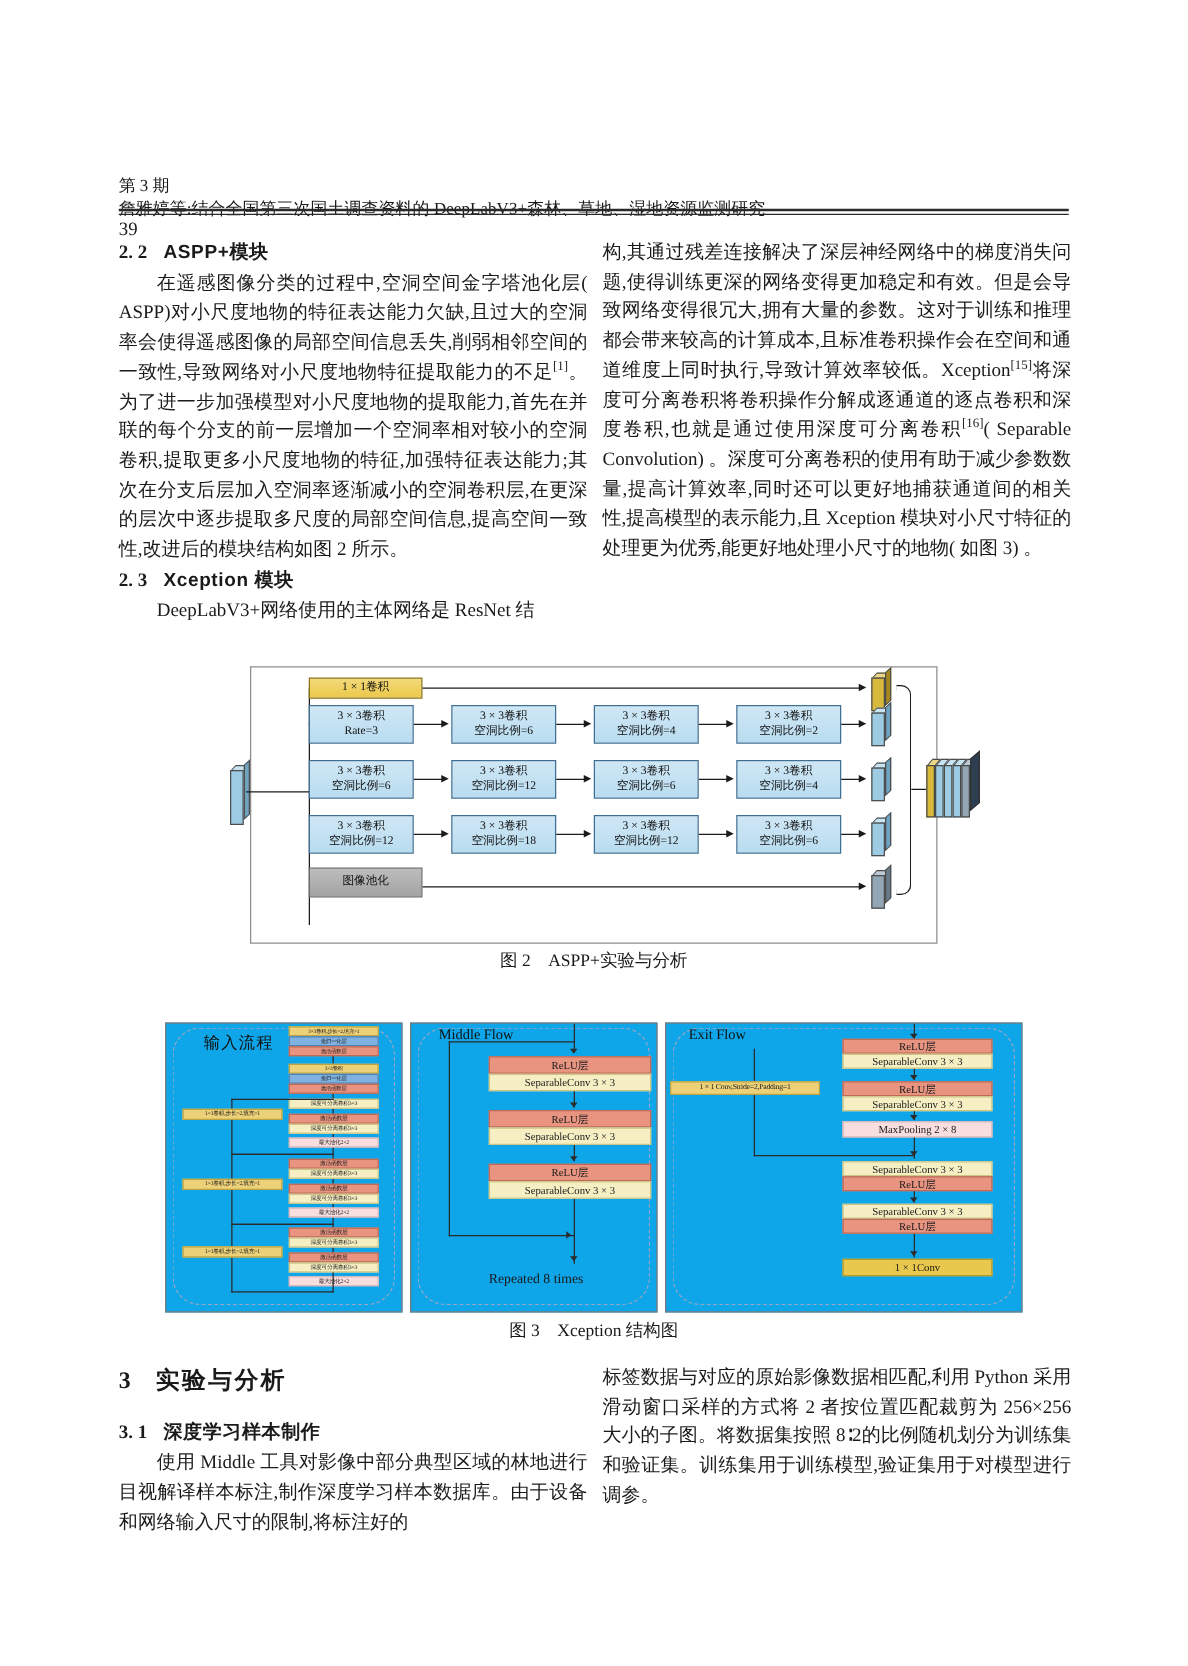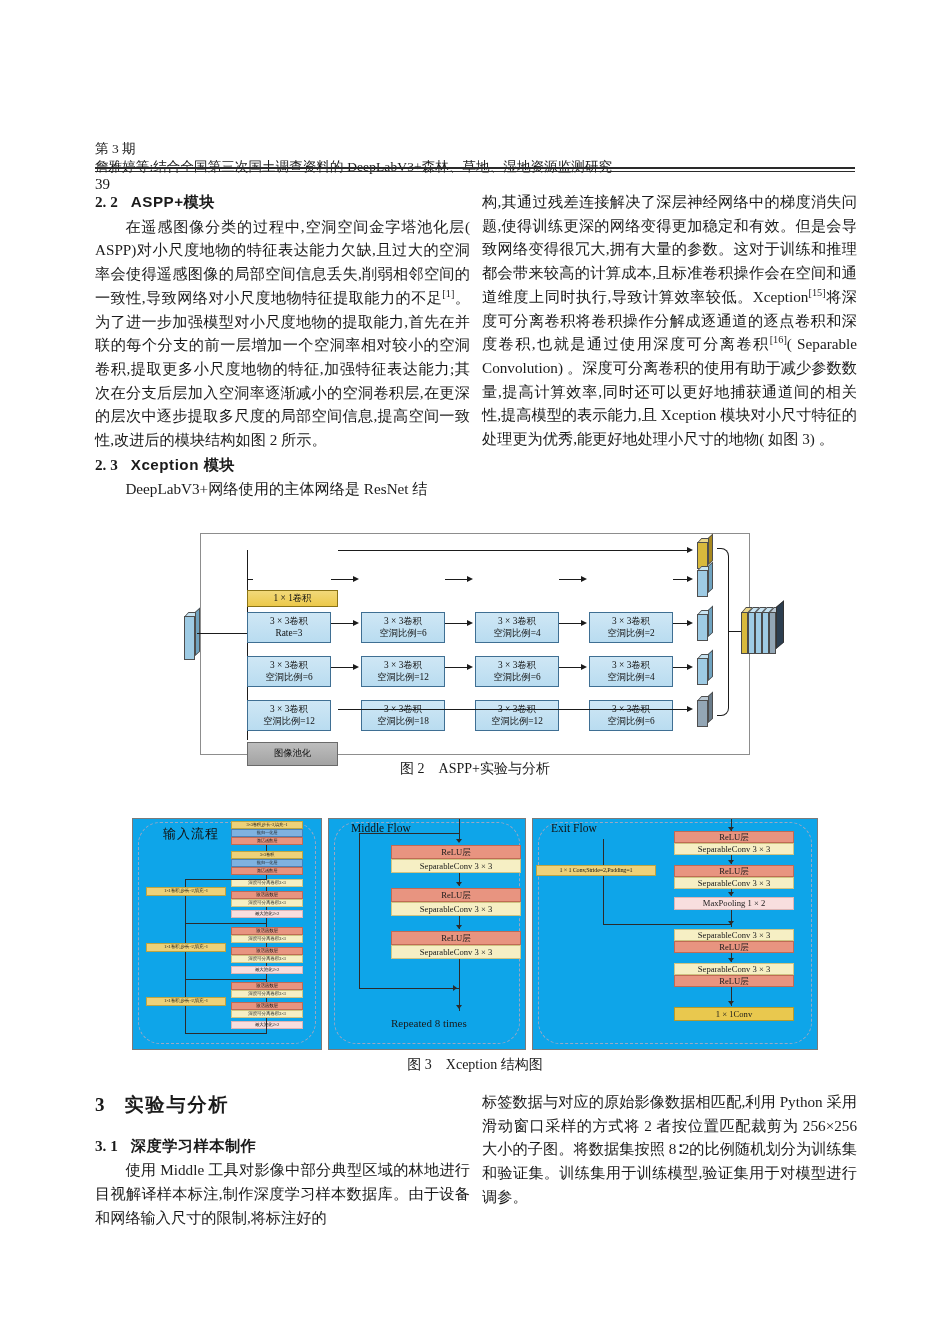--- a/index.html
+++ b/index.html
@@ -123,21 +123,20 @@
     border: 1px solid #3f6f93;
     background: linear-gradient(180deg,#cfe7f5 0%, #b9dcf0 100%);
     font-size: 9.3px;
     line-height: 1.25;
     text-align: center;
     display: flex;
     flex-direction: column;
     justify-content: center;
     color: #111;
     font-family: "Liberation Serif", serif;
-    margin-top: 48px;
   }
   .nbox.yellow {
     border: 1px solid #8a7316;
     background: linear-gradient(180deg,#f2d97a 0%, #ecc94b 100%);
   }
   .nbox.gray {
     border: 1px solid #6a6a6a;
     background: linear-gradient(180deg,#bdbdbd 0%, #a3a3a3 100%);
   }
   .nbox .l1, .nbox .l2 { display: block; white-space: nowrap; }
@@ -593,21 +592,21 @@
       <div class="xb relu" style="left:141px; top:12px; width:120px; height:12px;">ReLU层</div>
       <div class="xb sep" style="left:141px; top:24px; width:120px; height:12px;">SeparableConv 3 × 3</div>
       <div class="xln v" style="left:198px; top:36px; height:9px;"></div>
       <div class="xarrow" style="left:195px; top:41px;"></div>
 
       <div class="xb relu" style="left:141px; top:46px; width:120px; height:12px;">ReLU层</div>
       <div class="xb sep" style="left:141px; top:58px; width:120px; height:12px;">SeparableConv 3 × 3</div>
       <div class="xln v" style="left:198px; top:70px; height:7px;"></div>
       <div class="xarrow" style="left:195px; top:73px;"></div>
 
-      <div class="xb pool" style="left:141px; top:78px; width:120px; height:13px;">MaxPooling 1 × 2</div>
+      <div class="xb pool" style="left:141px; top:78px; width:120px; height:13px;">MaxPooling 2 × 8</div>
       <div class="xln v" style="left:198px; top:91px; height:17px;"></div>
       <div class="xarrow" style="left:195px; top:102px;"></div>
 
       <div class="xln v" style="left:70px; top:20px;  height:86px;"></div>
       <div class="xln h" style="left:70px; top:105px; width:129px;"></div>
       <div class="xb conv tiny2" style="left:3px; top:46px; width:120px; height:11px; font-size:6.2px;">1 × 1 Conv,Stride=2,Padding=1</div>
 
       <div class="xb sep" style="left:141px; top:110px; width:120px; height:12px;">SeparableConv 3 × 3</div>
       <div class="xb relu" style="left:141px; top:122px; width:120px; height:12px;">ReLU层</div>
       <div class="xln v" style="left:198px; top:134px; height:9px;"></div>

